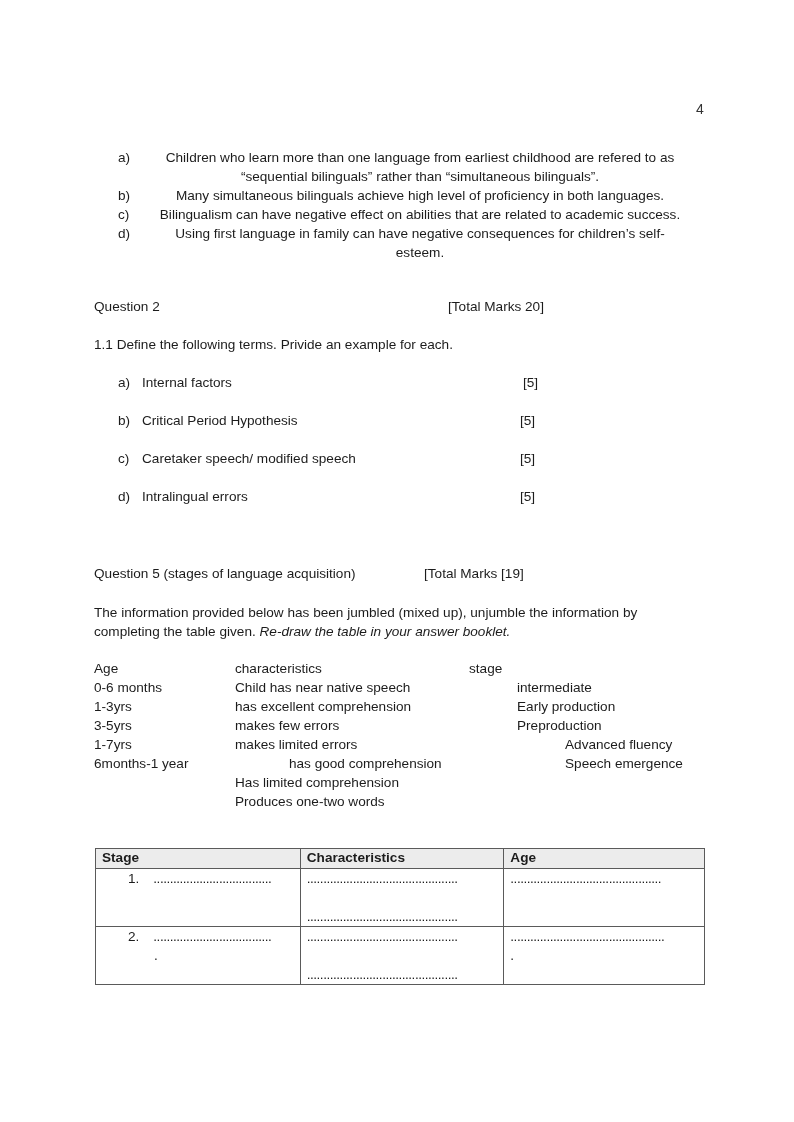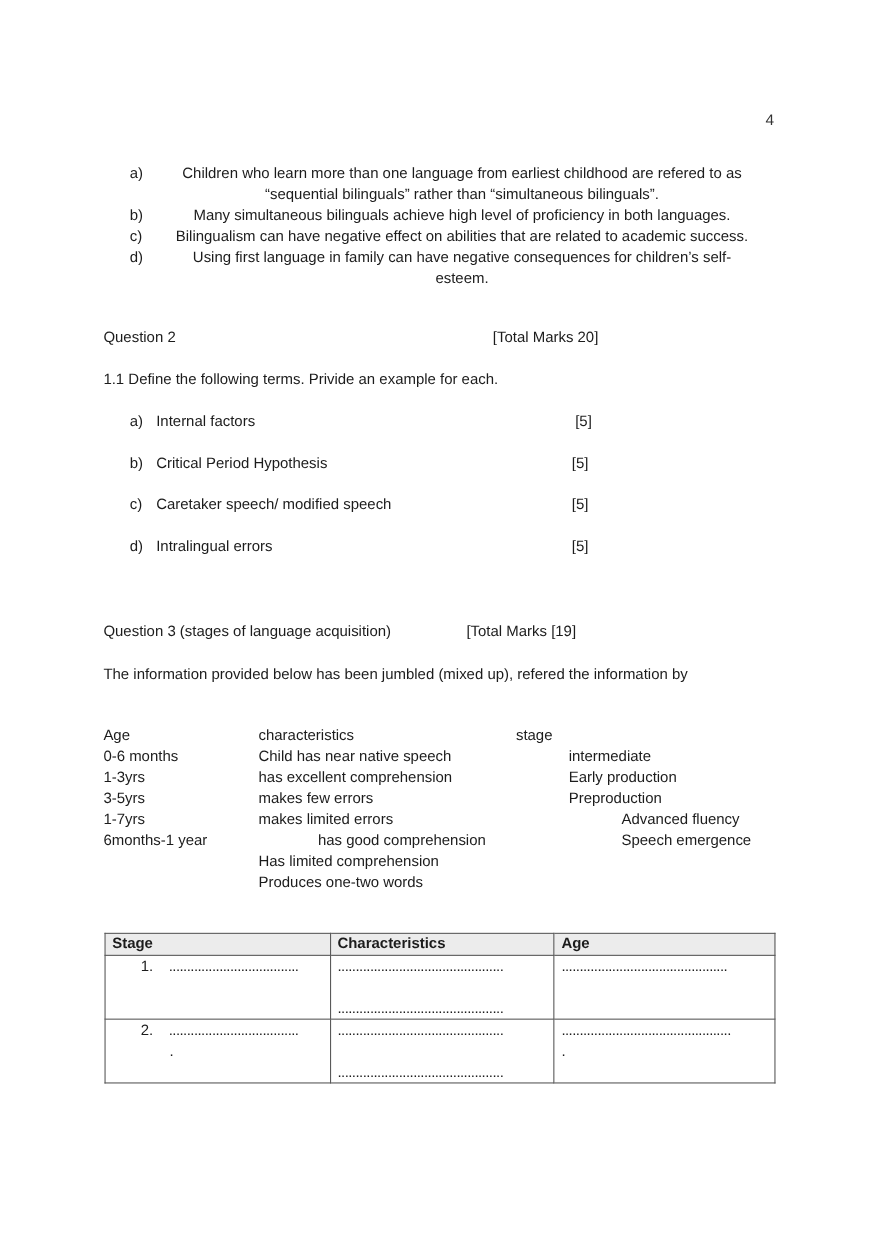--- a/index.html
+++ b/index.html
@@ -77,24 +77,25 @@
   <span class="lbl">c)</span>
   <span class="txt">Caretaker speech/ modified speech</span>
   <span class="marks" style="right:3px">[5]</span>
 </div>
 <div class="abs term" style="top:489px;">
   <span class="lbl">d)</span>
   <span class="txt">Intralingual errors</span>
   <span class="marks" style="right:3px">[5]</span>
 </div>
 
-<div class="abs bold" style="left:94px;top:566px;">Question 3 (stages of language acquisition)</div>
+<div class="abs bold" style="left:94px;top:566px;">Question 5 (stages of language acquisition)</div>
 <div class="abs bold" style="left:424px;top:566px;">[Total Marks [19]</div>
 <div class="abs" style="left:94px;top:603px;line-height:19px;">
-  <div>The information provided below has been jumbled (mixed up), refered the information by</div>
+  <div>The information provided below has been jumbled (mixed up), unjumble the information by</div>
+  <div><span>completing the table given. </span><i>Re-draw the table in your answer booklet.</i></div>
 </div>
 
 <div class="abs jcol" style="left:94px;top:659px;">
   <div class="bold">Age</div>
   <div>0-6 months</div>
   <div>1-3yrs</div>
   <div>3-5yrs</div>
   <div>1-7yrs</div>
   <div>6months-1 year</div>
 </div>

